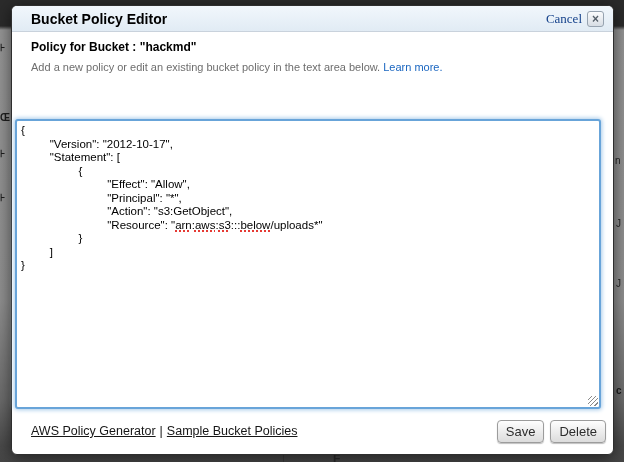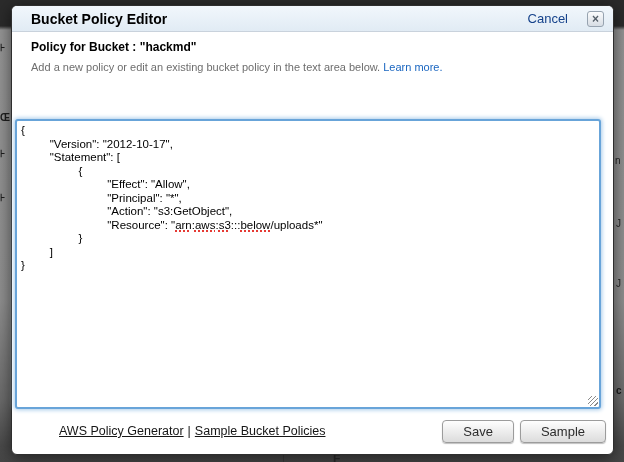--- a/index.html
+++ b/index.html
@@ -55,21 +55,21 @@
     display: flex; align-items: center;
     padding: 0 9px 0 19px;
     box-sizing: border-box;
   }
   .modal-title {
     font-size: 14px; font-weight: bold; color: #000;
     flex: 1 1 auto;
   }
   .cancel-link {
     font-size: 13px; color: #15428b;
-    cursor: pointer; margin-right: 19px;
+    cursor: pointer; margin-right: 5px; font-family: Liberation Serif, serif;
   }
   .x-button {
     width: 17px; height: 16px;
     background: linear-gradient(180deg, #fbfcfd, #d7dde4);
     border: 1px solid #97a3b0;
     border-radius: 3px;
     box-sizing: border-box;
     display: flex; align-items: center; justify-content: center;
     font-size: 12px; font-weight: bold; color: #555f69;
     line-height: 1; cursor: pointer;
@@ -124,33 +124,33 @@
   }
 
   .modal-footer {
     flex: 0 0 42px;
     display: flex; align-items: center;
     padding: 0 7px 4px 19px;
     box-sizing: border-box;
   }
   .footer-links {
     flex: 1 1 auto;
-    font-size: 12.5px; color: #161616; margin-left: 28px;
+    font-size: 12.5px; color: #161616;
   }
   .footer-links a {
     color: #161616; text-decoration: underline; cursor: pointer;
   }
   .footer-links .sep { margin: 0 4px; text-decoration: none; }
   .btn {
     font-family: "Liberation Sans", sans-serif;
     font-size: 13px; color: #2d2d2d;
     background: linear-gradient(180deg, #fefefe, #dcdcdc);
     border: 1px solid #9c9c9c;
     border-radius: 4px;
-    padding: 3px 20px;
+    padding: 3px 8px;
     margin-left: 6px;
     box-shadow: 0 1px 1px rgba(0,0,0,0.25);
     cursor: pointer;
   }
 </style>
 </head>
 <body>
 
 <span class="bg-frag fl0">⊦</span>
 <span class="bg-frag fl1">Œ</span>
@@ -192,16 +192,16 @@
 }</pre>
       <div class="resize-grip"></div>
     </div>
   </div>
 
   <div class="modal-footer">
     <div class="footer-links">
       <a>AWS Policy Generator</a><span class="sep">|</span><a>Sample Bucket Policies</a>
     </div>
     <button class="btn">Save</button>
-    <button class="btn">Sample</button>
+    <button class="btn">Delete</button>
   </div>
 
 </div>
 
 </body></html>

